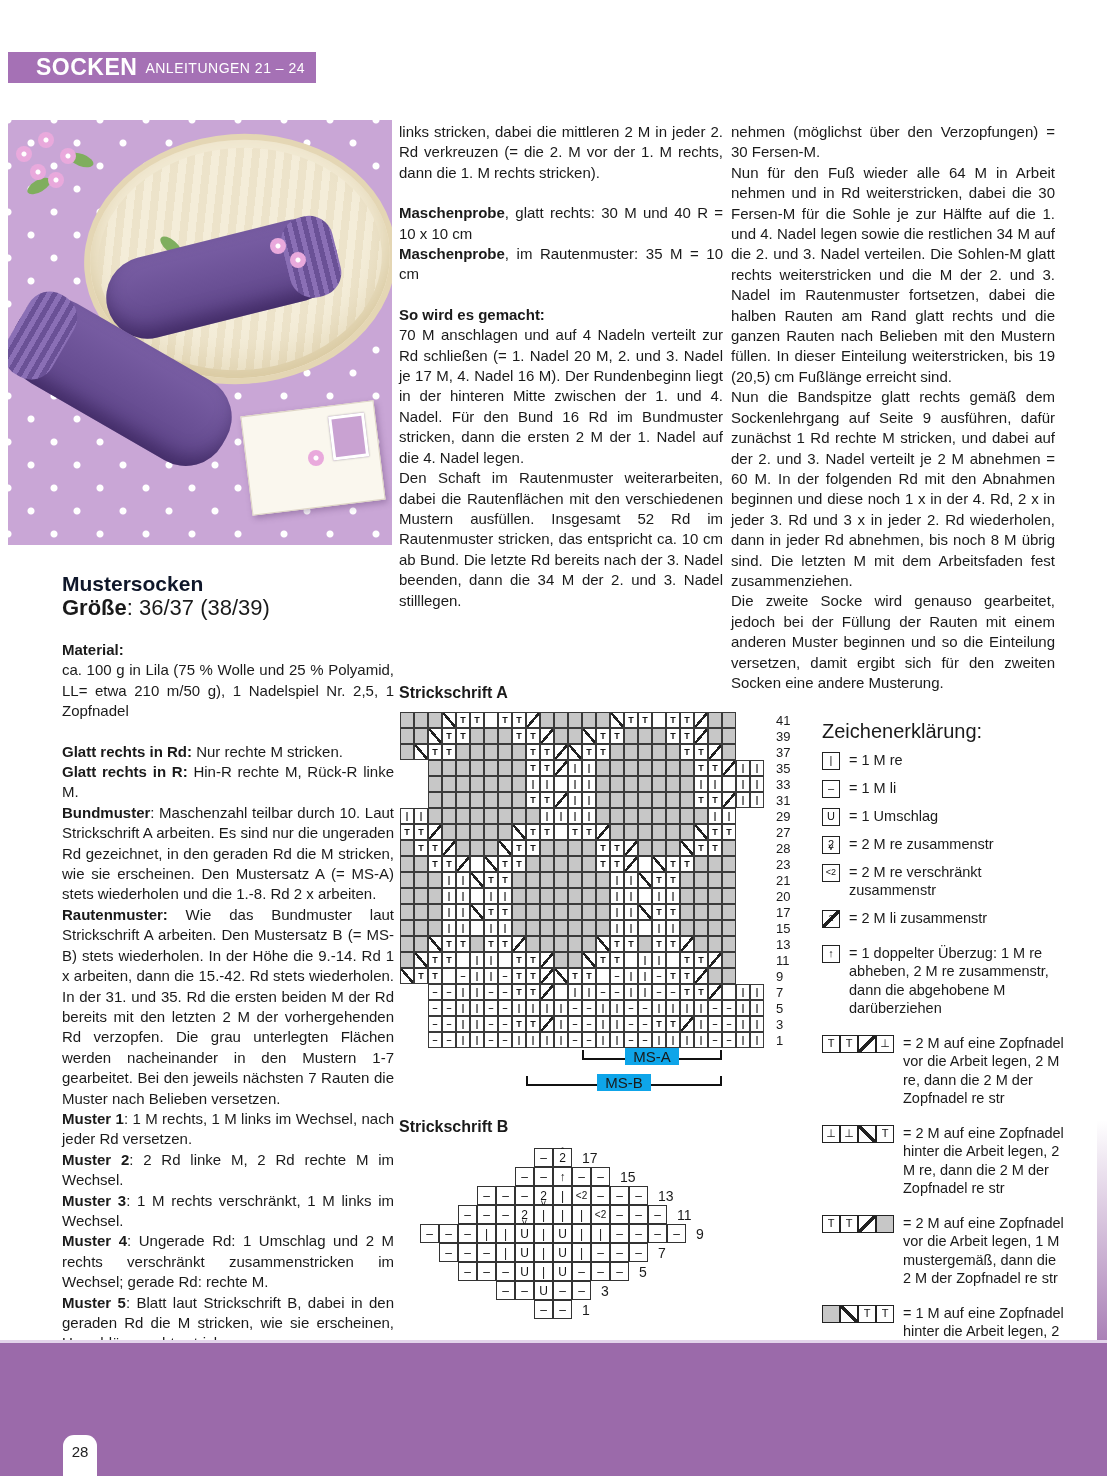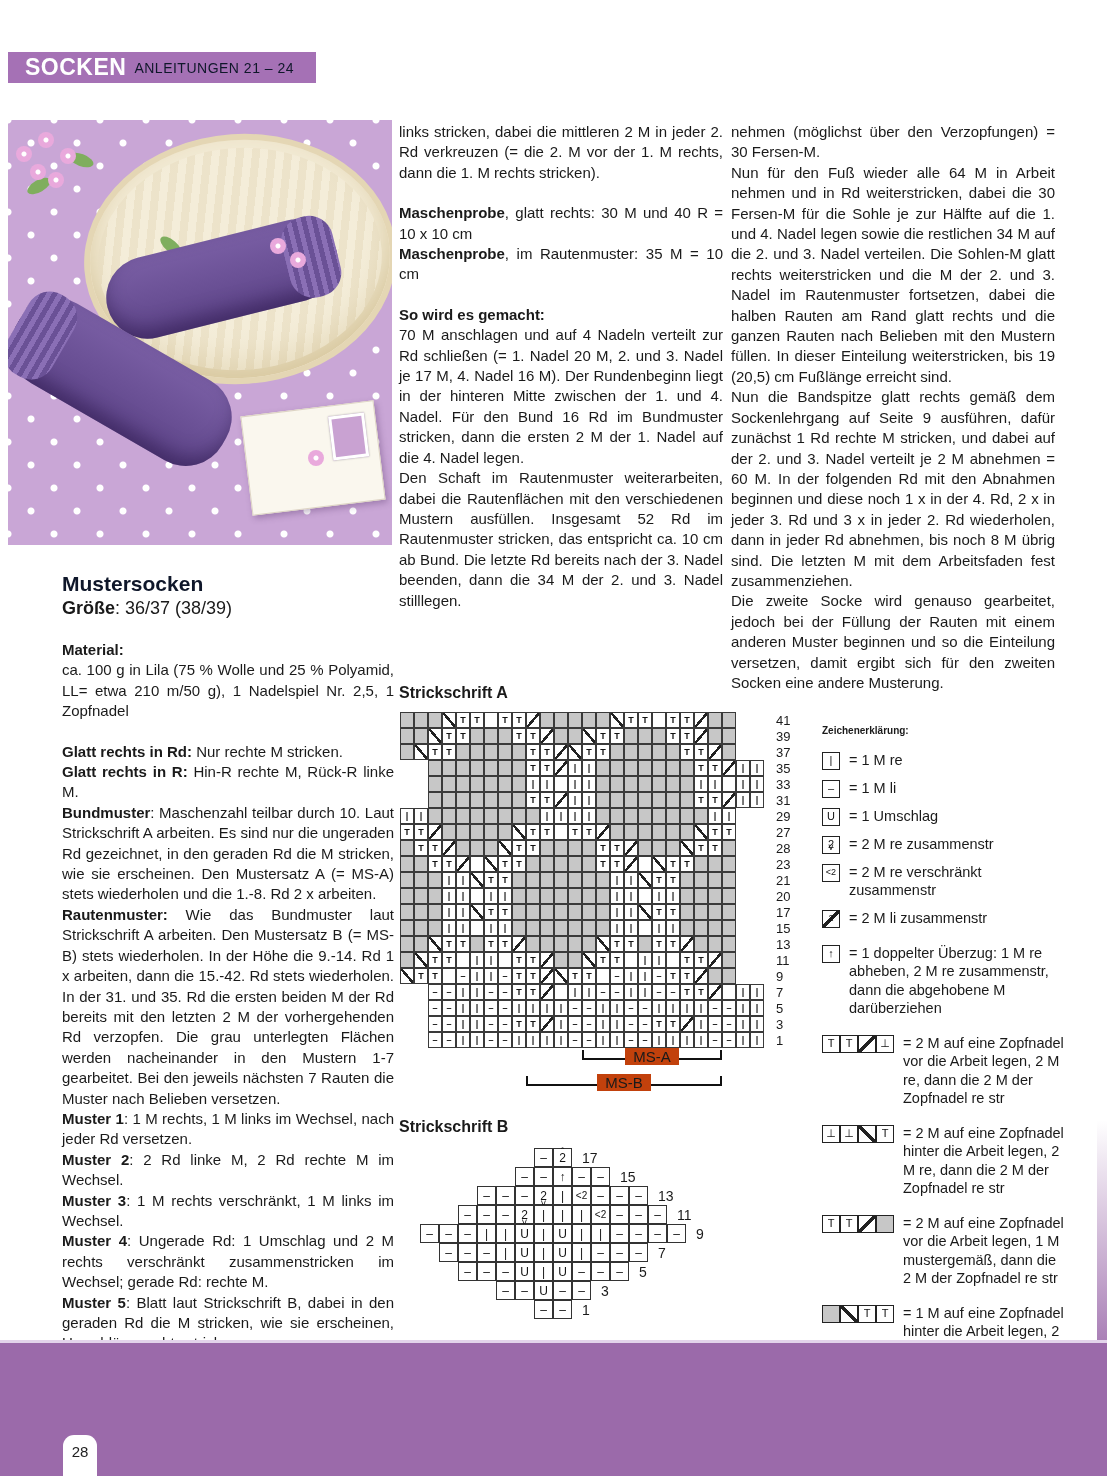--- a/index.html
+++ b/index.html
@@ -1,22 +1,22 @@
 <!DOCTYPE html>
 <html><head>
 <meta charset="utf-8">
 <style>
   html,body{margin:0;padding:0;background:#fff;}
   #page{position:relative;width:1107px;height:1476px;background:#fff;overflow:hidden;
         font-family:"Liberation Sans",sans-serif;color:#1a1a1a;}
   
   .hdr{position:absolute;left:8px;top:52px;width:308px;height:31px;background:#a571b5;
-       display:flex;align-items:center;padding-left:17px;box-sizing:border-box;}
+       display:flex;align-items:center;padding-left:28px;box-sizing:border-box;}
   .hdr .t1{color:#fff;font-weight:bold;font-size:23px;letter-spacing:.5px;}
-  .hdr .t2{color:#0f172a;font-size:14px;margin-left:8px;letter-spacing:.5px;}
+  .hdr .t2{color:#ffffff;font-size:14px;margin-left:8px;letter-spacing:.5px;}
   
   .photo{position:absolute;left:8px;top:120px;width:384px;height:425px;overflow:hidden;
      background-color:#c9a6d6;
      background-image:radial-gradient(circle,#fff 3px,rgba(255,255,255,0) 4px),
                       radial-gradient(circle,#fff 3px,rgba(255,255,255,0) 4px);
      background-size:46px 46px,46px 46px;background-position:0 0,23px 23px;}
   .basket{position:absolute;left:76px;top:14px;width:300px;height:238px;border-radius:50%;
      background:#f2ead4;border:6px solid #e4d6b4;box-shadow:inset 0 -18px 30px #d8c89f;
      transform:rotate(-4deg);}
   .basket .weave{position:absolute;inset:8px;border-radius:50%;opacity:.5;
@@ -35,49 +35,49 @@
   .book .pic{position:absolute;right:10px;top:10px;width:30px;height:38px;background:#c9a2d2;
         border:3px solid #fff;box-shadow:0 0 2px #999;}
   
   .col{position:absolute;font-size:15px;line-height:20.4px;text-align:justify;}
   .col p{margin:0;}
   .col p.gap{margin-top:20px;}
   #colL{left:62px;top:572px;width:332px;}
   #colM{left:399px;top:122px;width:324px;}
   #colR{left:731px;top:122px;width:324px;}
   .art-title{color:#0f172a;font-weight:bold;font-size:21px;line-height:24px;}
-  .size-line{font-size:18px;line-height:24px;margin-bottom:20px;}
+  .size-line{font-size:22px;line-height:24px;margin-bottom:20px;}
   .size-line b{font-weight:bold;}
   
   .chart-label{position:absolute;font-weight:bold;font-size:16px;}
   #chartA{position:absolute;left:400px;top:712px;display:grid;
           grid-template-columns:repeat(26,14px) 40px;}
   .cA{width:14px;height:16px;box-sizing:border-box;border:1px solid #3a3a3a;background:#fff;
       display:flex;align-items:center;justify-content:center;font-size:9px;font-weight:bold;color:#111;}
   .cA.g{background:#c7c7c7;}
   .cA.x{visibility:hidden;}
   .cA.r{background-image:linear-gradient(to top right,transparent 44%,#222 44%,#222 58%,transparent 58%);}
   .cA.l{background-image:linear-gradient(to bottom right,transparent 44%,#222 44%,#222 58%,transparent 58%);}
   .numA{width:40px;height:16px;border:none;background:#fff;display:flex;align-items:center;
         padding-left:12px;font-size:13px;box-sizing:border-box;}
   .ms{position:absolute;border-top:2px solid #111;text-align:center;font-size:15px;}
   .ms:before,.ms:after{content:"";position:absolute;top:-10px;width:2px;height:10px;background:#111;}
   .ms:before{left:0;} .ms:after{right:0;}
-  .ms span{position:relative;top:-12px;background:#c2410c;padding:0 8px;}
+  .ms span{position:relative;top:-12px;background:#0ea5e9;padding:0 8px;}
   #chartB{position:absolute;left:420px;top:1148px;}
   .rowB{display:flex;height:19px;}
   .cB{width:19px;height:19px;box-sizing:border-box;border:1px solid #333;background:#fff;
       display:flex;align-items:center;justify-content:center;font-size:12px;color:#111;position:relative;}
   .numB{margin-left:10px;font-size:14px;display:flex;align-items:center;}
   .sym2v:after{content:"˅";position:absolute;bottom:-5px;left:50%;transform:translateX(-50%);font-size:10px;}
   .sym2c:after{content:"ˆ";position:absolute;top:-3px;left:50%;transform:translateX(-50%);font-size:11px;}
   .small2{font-size:10px;}
   
   #legend{position:absolute;left:822px;top:722px;width:244px;font-size:14.5px;line-height:18.5px;}
-  #legend .lg-title{font-weight:bold;font-size:10px;margin-bottom:10px;}
+  #legend .lg-title{font-weight:normal;font-size:20px;margin-bottom:10px;}
   .lg-entry{display:flex;margin-bottom:9px;}
   .lg-entry.gap{margin-top:16px;}
   .lg-sym{flex:0 0 auto;display:flex;margin-right:9px;margin-top:1px;}
   .cL{width:18px;height:18px;box-sizing:border-box;border:1.6px solid #222;background:#fff;
       display:flex;align-items:center;justify-content:center;font-size:11px;color:#111;position:relative;}
   .cL.G{background:#c7c7c7;}
   .cL.r{background-image:linear-gradient(to top right,transparent 42%,#222 42%,#222 58%,transparent 58%);}
   .cL.l{background-image:linear-gradient(to bottom right,transparent 42%,#222 42%,#222 58%,transparent 58%);}
   .lg-txt{flex:1;}
   

